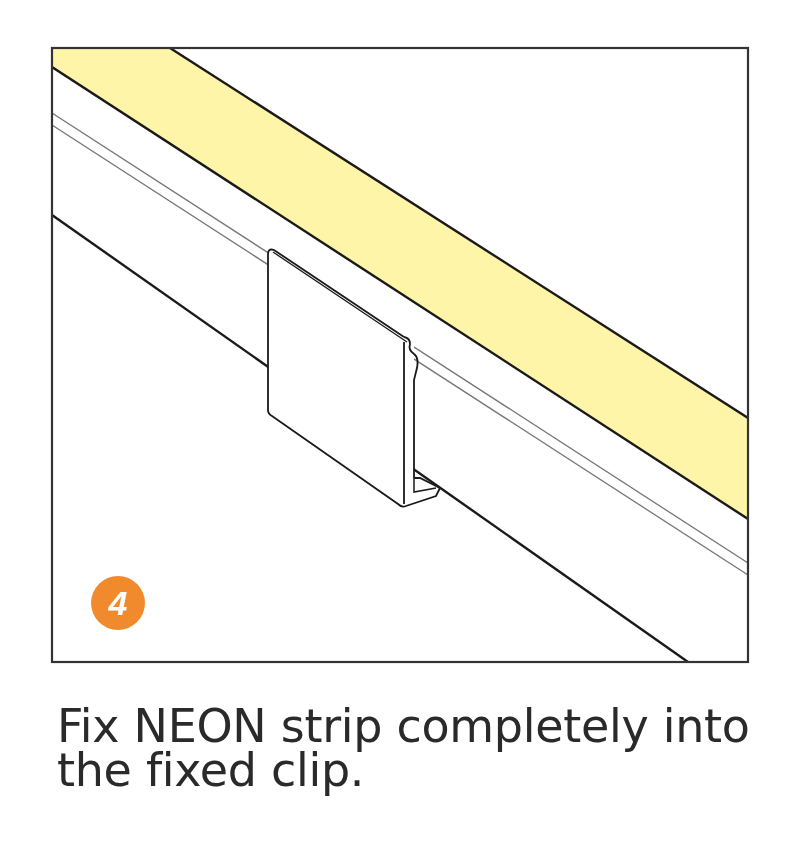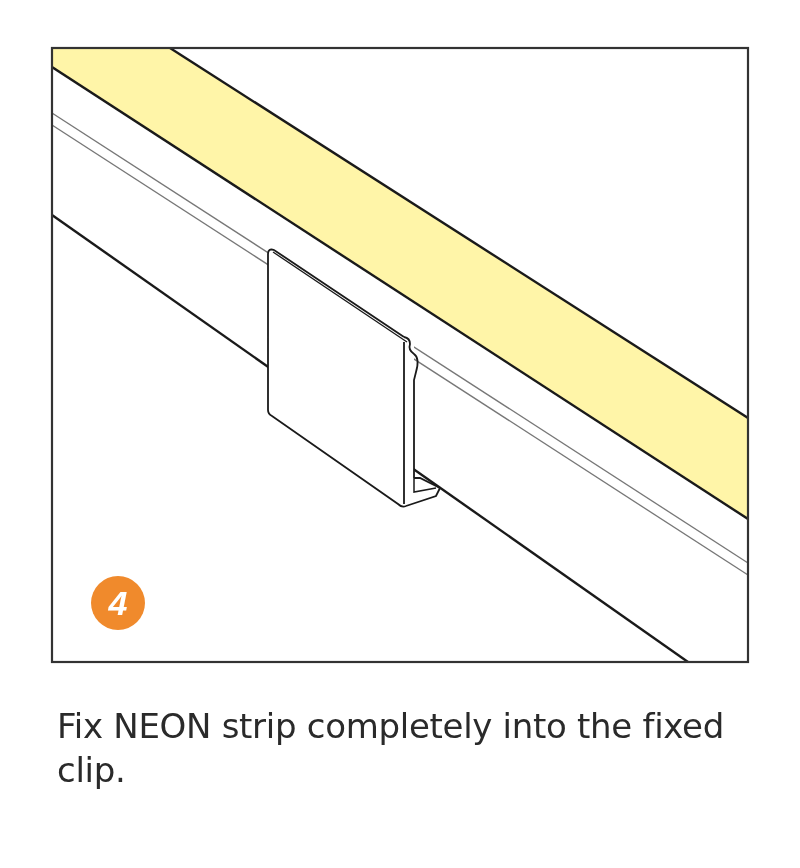--- a/index.html
+++ b/index.html
@@ -5,21 +5,21 @@
     html, body { margin: 0; padding: 0; background: #ffffff; }
     body { width: 800px; height: 868px; position: relative; overflow: hidden; font-family: "DejaVu Sans", sans-serif; }
     .illustration { position: absolute; left: 0; top: 0; width: 800px; height: 680px; }
     .badge {
       position: absolute; left: 91px; top: 576px; width: 54px; height: 54px; border-radius: 50%;
       display: flex; align-items: center; justify-content: center;
       color: #ffffff; font-family: "Liberation Sans", sans-serif; font-weight: bold; font-style: italic; font-size: 34px;
     }
     .caption {
       position: absolute; left: 57px; top: 704px; width: 720px;
-      font-family: "DejaVu Sans", sans-serif; font-size: 34px; line-height: 44px; color: #2a2a2a;
+      font-family: "DejaVu Sans", sans-serif; font-size: 46px; line-height: 44px; color: #2a2a2a;
       letter-spacing: -0.3px;
     }
   </style>
 </head>
 <body>
 
 <svg class="illustration" viewBox="0 0 800 680" xmlns="http://www.w3.org/2000/svg">
   <defs>
     <clipPath id="frameClip">
       <rect x="52" y="48" width="696" height="614"></rect>

